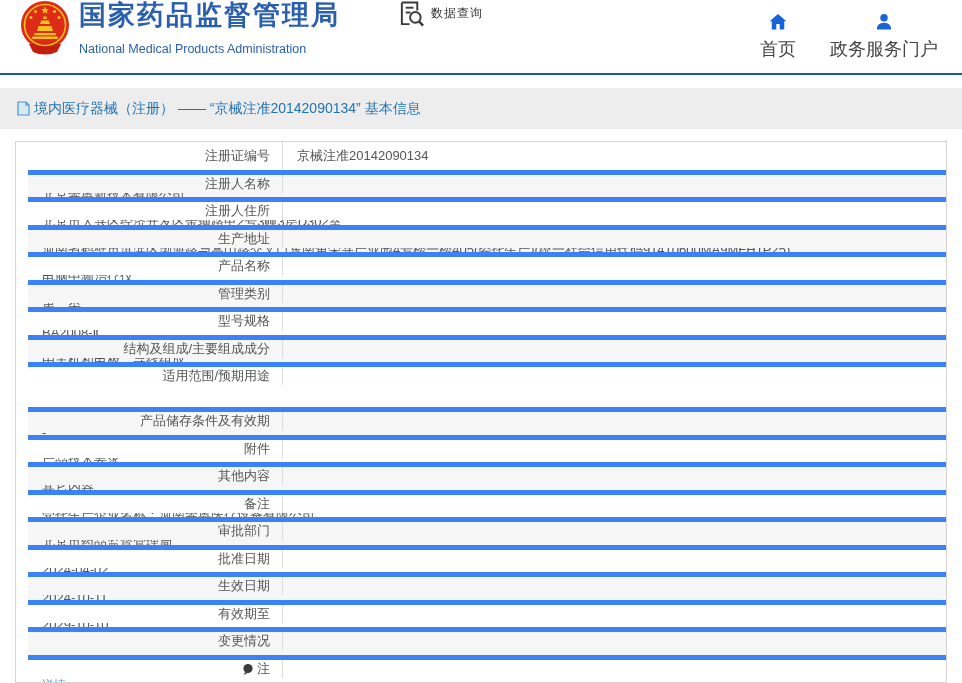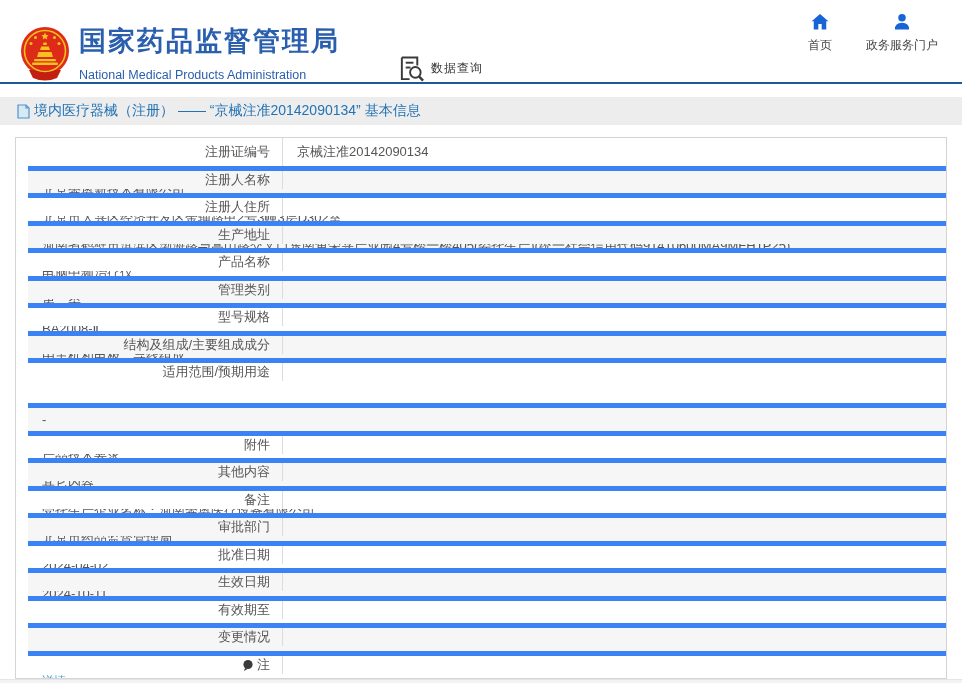--- a/index.html
+++ b/index.html
@@ -1,37 +1,37 @@
 <!DOCTYPE html>
 <html><head>
 <meta charset="utf-8">
 <style>
   * { margin:0; padding:0; box-sizing:border-box; }
   html,body { width:962px; height:683px; overflow:hidden; background:#fff;
     font-family:"Liberation Sans","DejaVu Sans",sans-serif; }
 
   
-  .header { height:82px; background:#fff; display:flex; align-items:flex-end; position:relative; }
+  .header { height:73px; background:#fff; display:flex; align-items:flex-start; position:relative; }
   .brand { display:flex; align-items:center; margin-left:20px; cursor:pointer; }
   .emblem { width:50px; height:56px; margin-right:9px; }
   .brand-text .cn { font-size:27px; font-weight:bold; color:#2a5fae; letter-spacing:2px; line-height:1.15; }
   .brand-text .en { font-size:12.5px; color:#2a5fae; margin-top:10px; }
   .dq { display:flex; align-items:center; margin-left:58px; cursor:pointer; }
   .dq svg { width:27px; height:27px; margin-right:6px; }
   .dq-label { font-size:12px; color:#333; letter-spacing:1px; }
   .topnav { position:absolute; right:24px; top:12px; display:flex; gap:34px; }
   .topnav .nav-item { display:flex; flex-direction:column; align-items:center; cursor:pointer; }
   .topnav .nav-item svg { width:20px; height:20px; margin-bottom:5px; }
-  .topnav .nav-item .nav-label { font-size:12px; color:#444; }
+  .topnav .nav-item .nav-label { font-size:18px; color:#444; }
 
   .top-divider { height:2px; background:#1a5a96; width:100%; }
 
   
   .crumb-gap { height:13px; background:#fff; }
-  .breadcrumb { height:28px; background:#ededed; display:flex; align-items:center; padding-left:17px; }
+  .breadcrumb { height:41px; background:#ededed; display:flex; align-items:center; padding-left:17px; }
   .breadcrumb svg { width:13px; height:15px; margin-right:4px; }
   .breadcrumb .crumb-text { font-size:14px; color:#2273b5; }
 
   
   .table-wrap { margin:12px 15px 0 15px; border:1px solid #d4d4d4; background:#fff;padding-left:12px; }
   .row { display:flex; height:27.5px; background:#fff; }
   .row.alt { background:#f6f6f6; }
   .row + .row { border-top:5px solid #3b82f6;flex-direction:column; }
   .row.tall { height:45px; }
   .cell { display:flex; align-items:center; font-size:13px; color:#555; }
@@ -141,20 +141,21 @@
     <div class="cell value">BA2008-Ⅱ</div>
   </div>
   <div class="row alt">
     <div class="cell label">结构及组成/主要组成成分</div>
     <div class="cell value">由主机和电极、导线组成。</div>
   </div>
   <div class="row tall">
     <div class="cell label">适用范围/预期用途</div>
   </div>
   <div class="row alt">
+    <div class="cell label">产品储存条件及有效期</div>
     <div class="cell value">-</div>
   </div>
   <div class="row">
     <div class="cell label">附件</div>
     <div class="cell value">产品技术要求</div>
   </div>
   <div class="row alt">
     <div class="cell label">其他内容</div>
     <div class="cell value">其它内容</div>
   </div>
@@ -169,20 +170,21 @@
   <div class="row">
     <div class="cell label">批准日期</div>
     <div class="cell value">2024-04-02</div>
   </div>
   <div class="row alt">
     <div class="cell label">生效日期</div>
     <div class="cell value">2024-10-11</div>
   </div>
   <div class="row">
     <div class="cell label">有效期至</div>
+    <div class="cell value">2029-10-10</div>
   </div>
   <div class="row alt">
     <div class="cell label">变更情况</div>
     <div class="cell value"></div>
   </div>
   <div class="row">
     <div class="cell label">
       <span class="note-icon">
         <svg viewBox="0 0 12 12">
           <circle cx="6" cy="5.5" r="4.6" fill="#3a3a3a"></circle>

